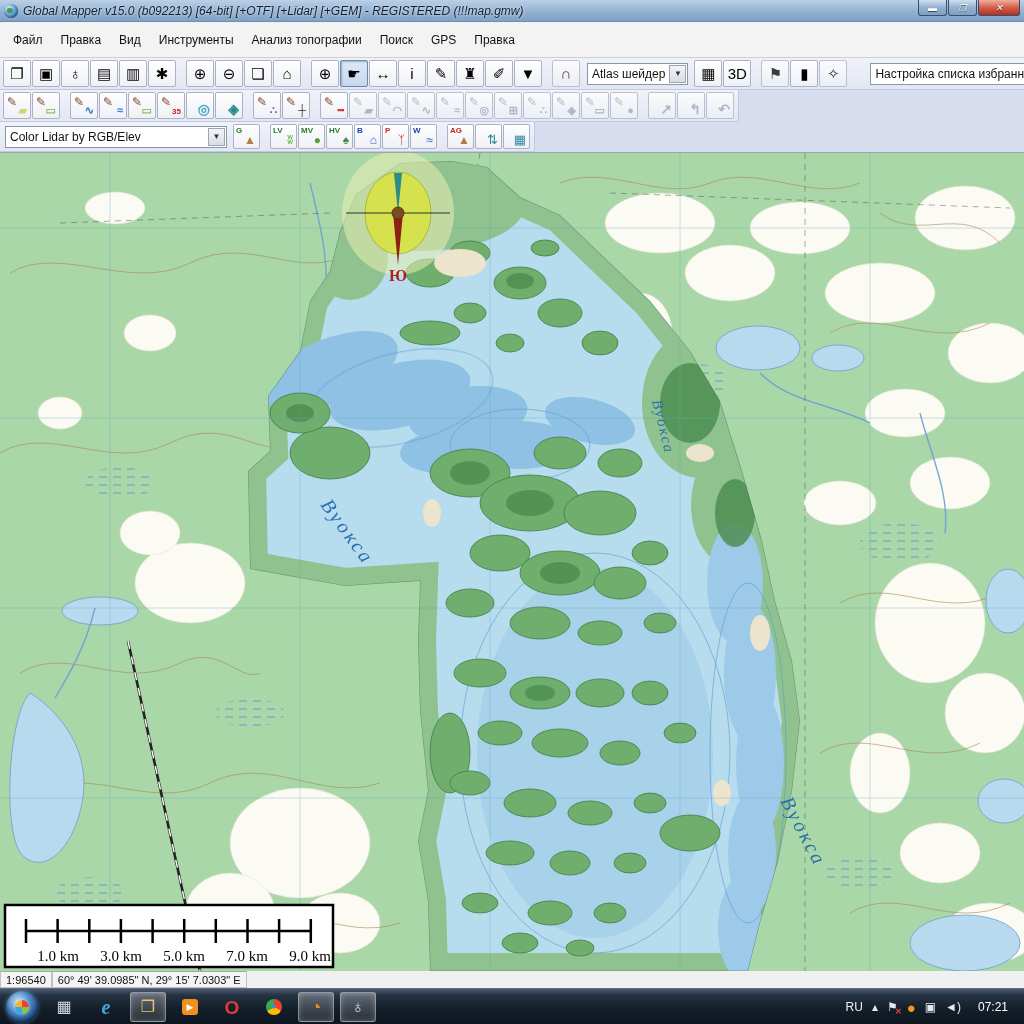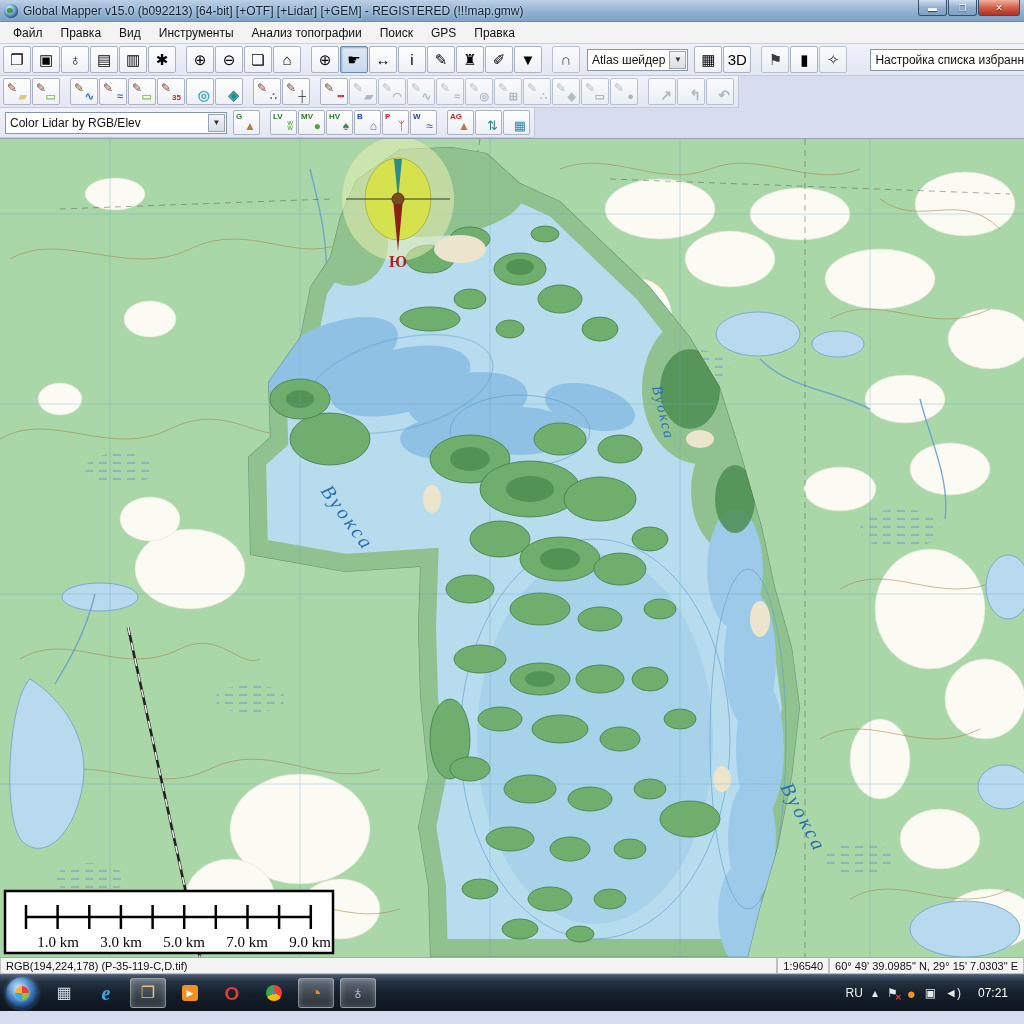--- a/index.html
+++ b/index.html
@@ -1,29 +1,29 @@
 <!DOCTYPE html>
 <html><head>
 <meta charset="utf-8">
 <style>
   * { margin:0; padding:0; box-sizing:border-box; }
   html,body { width:1024px; height:1024px; overflow:hidden; font-family:"Liberation Sans",sans-serif; }
   body { background:#d7ddee; }
 
   
-  .titlebar { height:22px; background:linear-gradient(#bcd0e6,#8fafd0 60%,#7fa2c6); display:flex; align-items:center; padding-left:4px; border-bottom:1px solid #6c8cab; position:relative; }
+  .titlebar { height:22px; background:linear-gradient(#bcd0e6,#8fafd0 60%,#7fa2c6); display:flex; align-items:center; padding-left:4px; border-bottom:1px solid #6c8cab; position:relative;font-style:italic; }
   .title-icon { width:14px; height:14px; border-radius:50%; background:radial-gradient(circle at 35% 30%, #cfe8f8 0%, #6aa6d8 45%, #2a62a0 100%); box-shadow:inset -1px -1px 2px rgba(0,30,60,.5); margin-right:5px; position:relative; }
   .title-icon::after { content:""; position:absolute; left:3px; top:4px; width:6px; height:5px; background:#4a9a4a; border-radius:40% 60% 50% 50%; }
   .title-text { font-size:12px; color:#102030; text-shadow:0 0 3px rgba(255,255,255,.8); white-space:nowrap; }
   .caption-buttons { position:absolute; right:4px; top:0; display:flex; }
   .cap-btn { width:29px; height:16px; border:1px solid #35506e; border-top:none; display:flex; align-items:center; justify-content:center; font-size:9px; color:#fff; text-shadow:0 1px 1px rgba(0,0,0,.6); background:linear-gradient(#cfdef0,#93b1cf 50%,#7fa0c2); border-radius:0 0 3px 3px; margin-left:1px; cursor:default; }
   .cap-btn.close { width:42px; background:linear-gradient(#f0b0a0,#d4604a 50%,#b03020); }
 
   
-  .menubar { height:22px; background:#f3f3f3; border-bottom:1px solid #d0d0d0; display:flex; align-items:center; padding-left:4px; }
+  .menubar { height:36px; background:#f3f3f3; border-bottom:1px solid #d0d0d0; display:flex; align-items:center; padding-left:4px; }
   .menu-item { font-size:12px; color:#111; padding:2px 9px; cursor:default; }
 
   
   .toolbar-zone { background:#d7ddee; }
   .toolbar-row { display:flex; align-items:center; background:linear-gradient(#f0f2f9,#e2e7f3); border-bottom:1px solid #c2c9dd; padding:2px 3px; }
   .toolbar-row.fit { width:fit-content; border-right:1px solid #c2c9dd; }
   .row-wrap { display:flex; background:#d7ddee; }
   .tb-btn { width:28px; height:27px; background:linear-gradient(#ffffff,#eef0f6); border:1px solid #aab2c4; border-radius:2px; margin-right:1px; display:flex; align-items:center; justify-content:center; position:relative; cursor:default; }
   .tb-btn.gap { margin-left:9px; }
   .tb-btn.pressed { background:linear-gradient(#dde8f6,#c8d8ee); border-color:#6a8ab0; box-shadow:inset 1px 1px 2px rgba(40,70,110,.35); }
@@ -649,21 +649,20 @@
       <text x="121" y="808">3.0 km</text>
       <text x="184" y="808">5.0 km</text>
       <text x="247" y="808">7.0 km</text>
       <text x="310" y="808">9.0 km</text>
     </g>
   </g>
 </svg>
 </div>
 
 <div class="statusbar">
-  <div class="status-seg grow">RGB(194,224,178) (P-35-119-C,D.tif)</div>
   <div class="status-seg">1:96540</div>
   <div class="status-seg">60° 49' 39.0985" N, 29° 15' 7.0303" E</div>
 </div>
 
 <div class="taskbar">
   <div class="start-orb"></div>
   <div class="task-icons">
 
       <div class="task-btn">
         <span class="glyph" style="color:#cfd6dd">▦</span>

